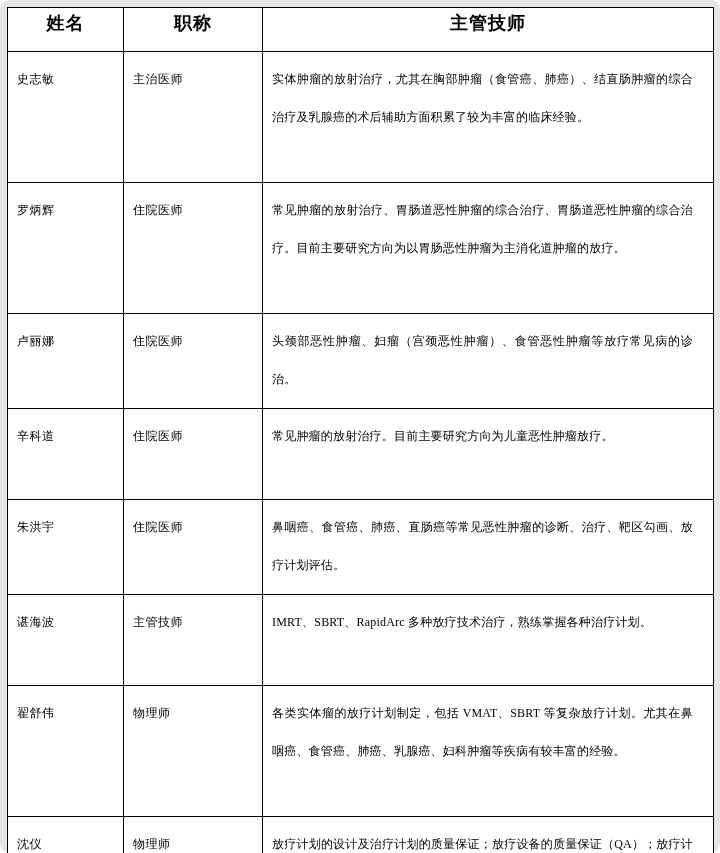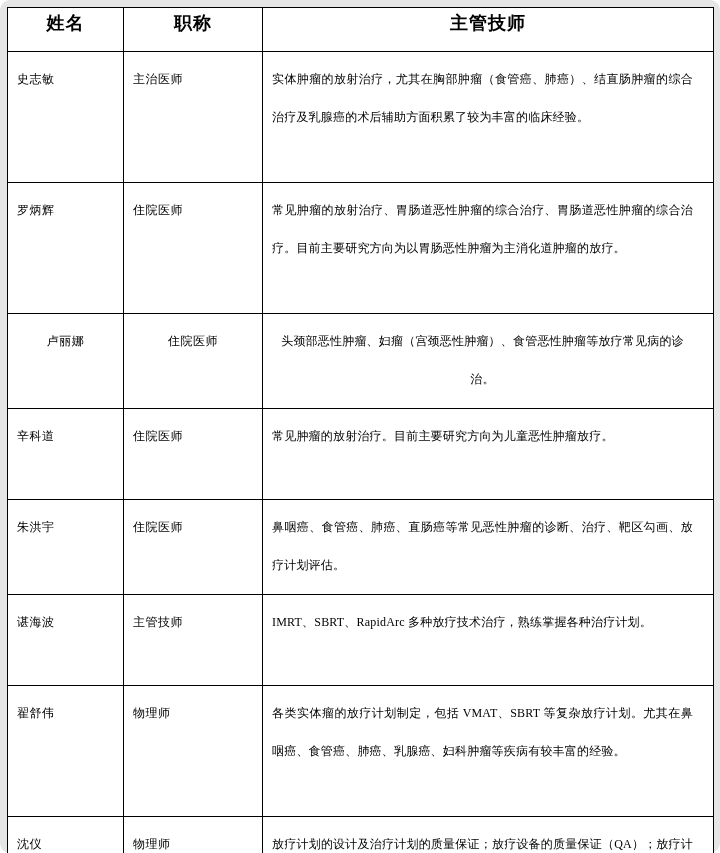--- a/index.html
+++ b/index.html
@@ -69,21 +69,21 @@
     letter-spacing: 0.5px;
   }
   tbody td.cell-desc {
     text-align: justify;
     text-justify: inter-ideograph;
     letter-spacing: 0.2px;
     padding-right: 20px;
   }
   tbody tr.row-r1 td { height: 112px; }
   tbody tr.row-r2 td { height: 112px; margin-top: 48px; }
-  tbody tr.row-r3 td { height: 72px; text-align: center;  }
+  tbody tr.row-r3 td { height: 72px;  }
   tbody tr.row-r4 td { height: 72px;  }
   tbody tr.row-r5 td { height: 72px;  }
   tbody tr.row-r6 td { height: 72px;  }
   tbody tr.row-r7 td { height: 112px; }
   tbody tr.row-r8 td { height: 112px; }
 </style>
 </head>
 <body>
 
 <div class="page">

